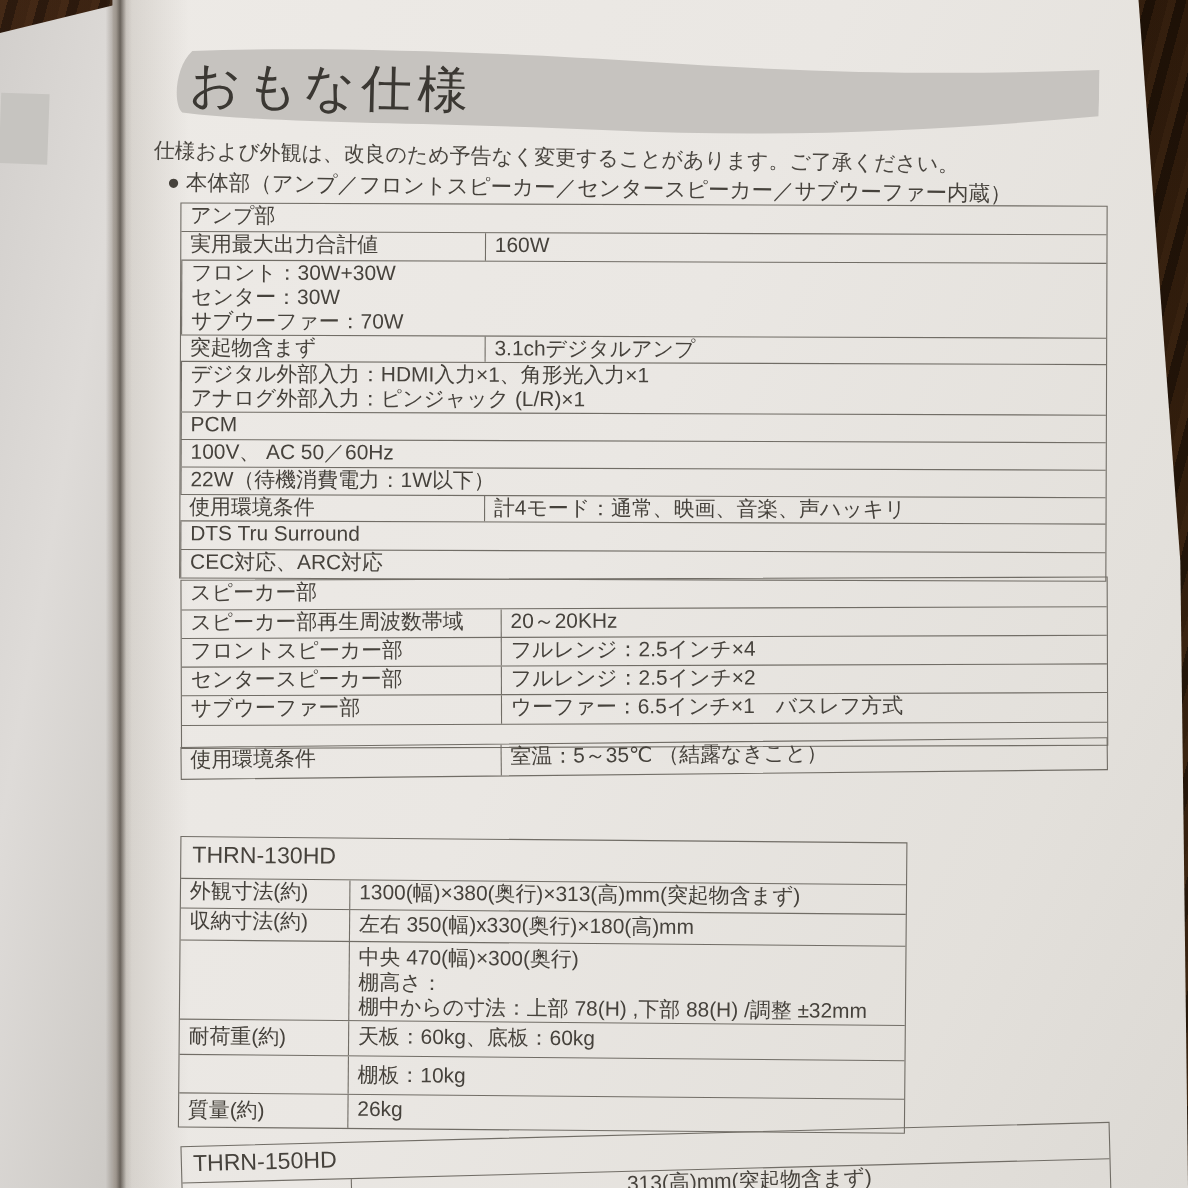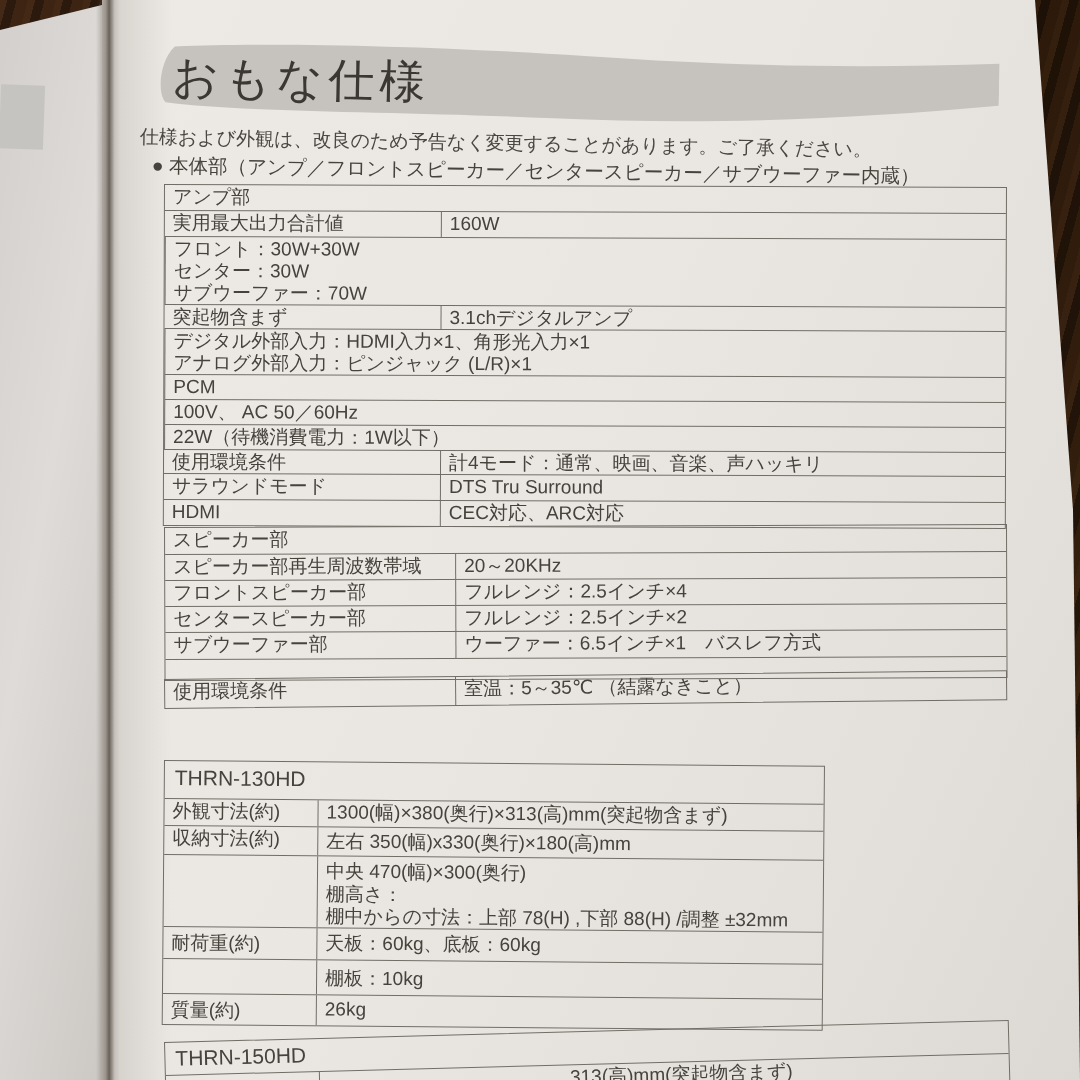--- a/index.html
+++ b/index.html
@@ -123,27 +123,25 @@
             <span class="line">22W（待機消費電力：1W以下）</span>
           </div>
       </div>
       <div class="trow" style="min-height:23px">
         <div class="cell lbl">使用環境条件</div>
         <div class="cell val">
             <span class="line">計4モード：通常、映画、音楽、声ハッキリ</span>
           </div>
       </div>
       <div class="trow" style="min-height:25px">
-        <div class="cell lbl">サラウンドモード</div>
         <div class="cell val">
             <span class="line">DTS Tru Surround</span>
           </div>
       </div>
       <div class="trow" style="min-height:25px">
-        <div class="cell lbl">HDMI</div>
         <div class="cell val">
             <span class="line">CEC対応、ARC対応</span>
           </div>
       </div>
     </div>
 
     <div class="spec-table spk">
       <div class="trow" style="min-height:26px">
         <div class="cell full">スピーカー部</div>
       </div>

